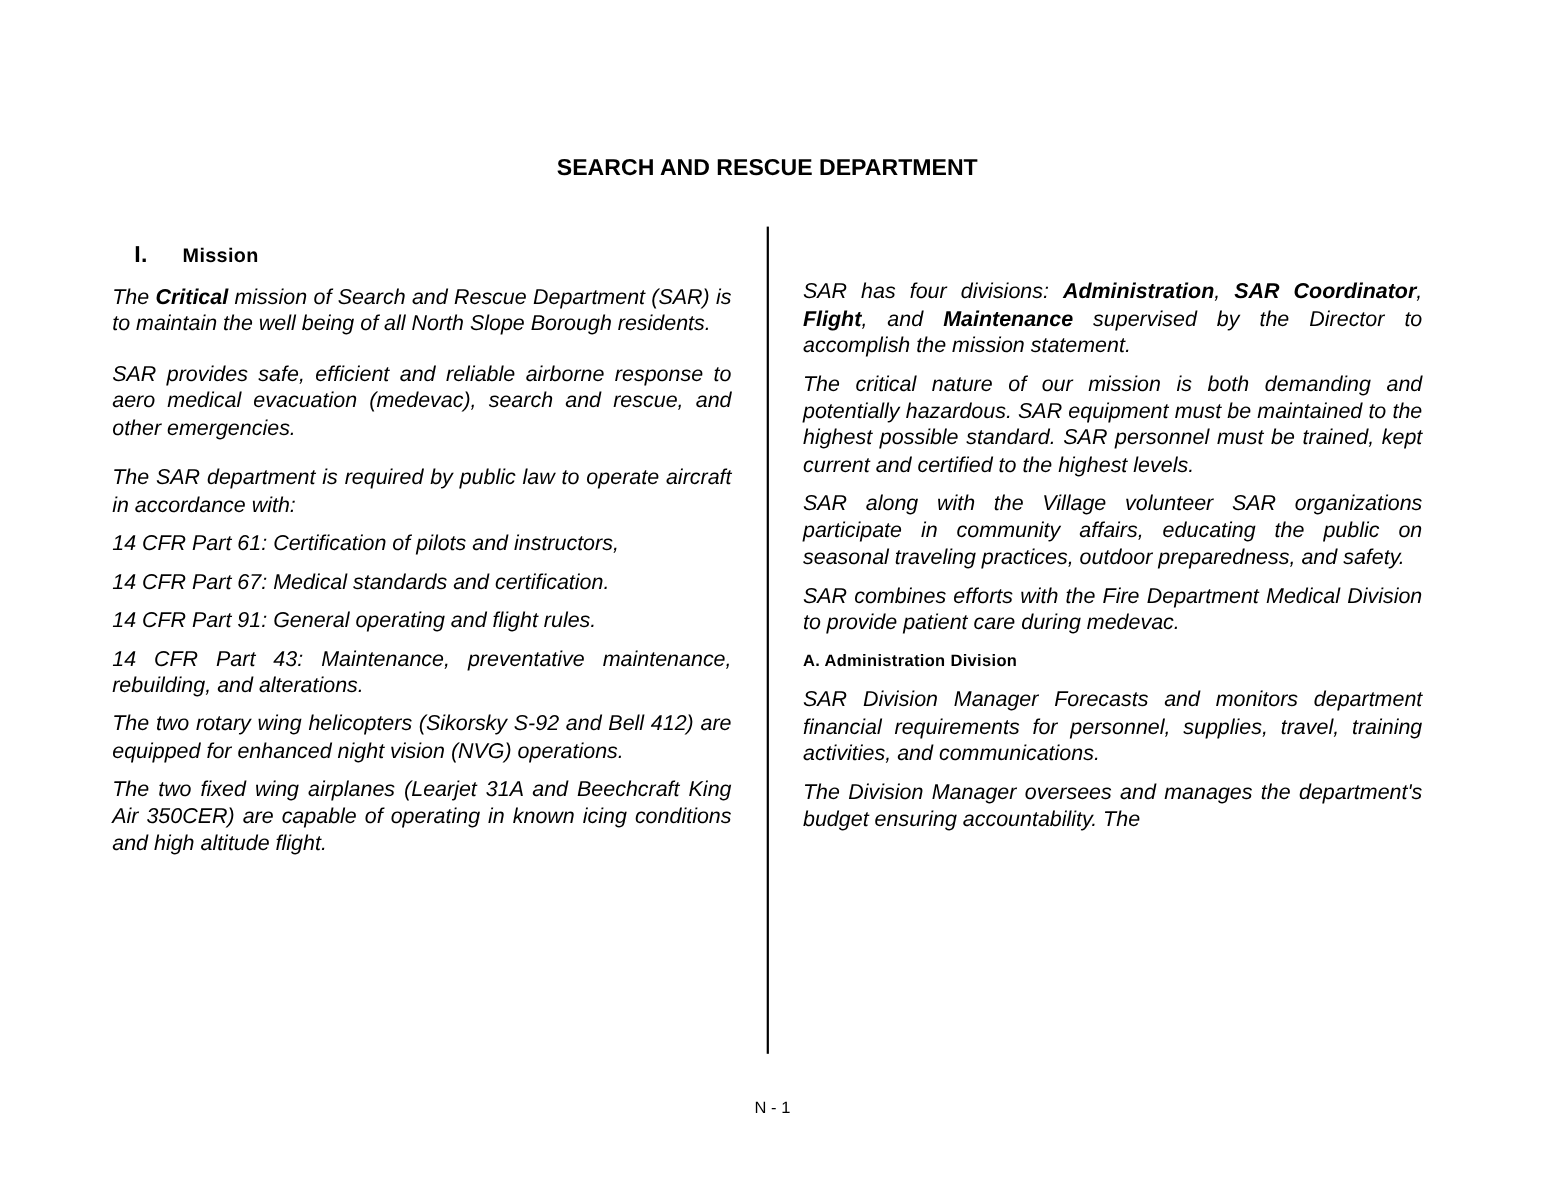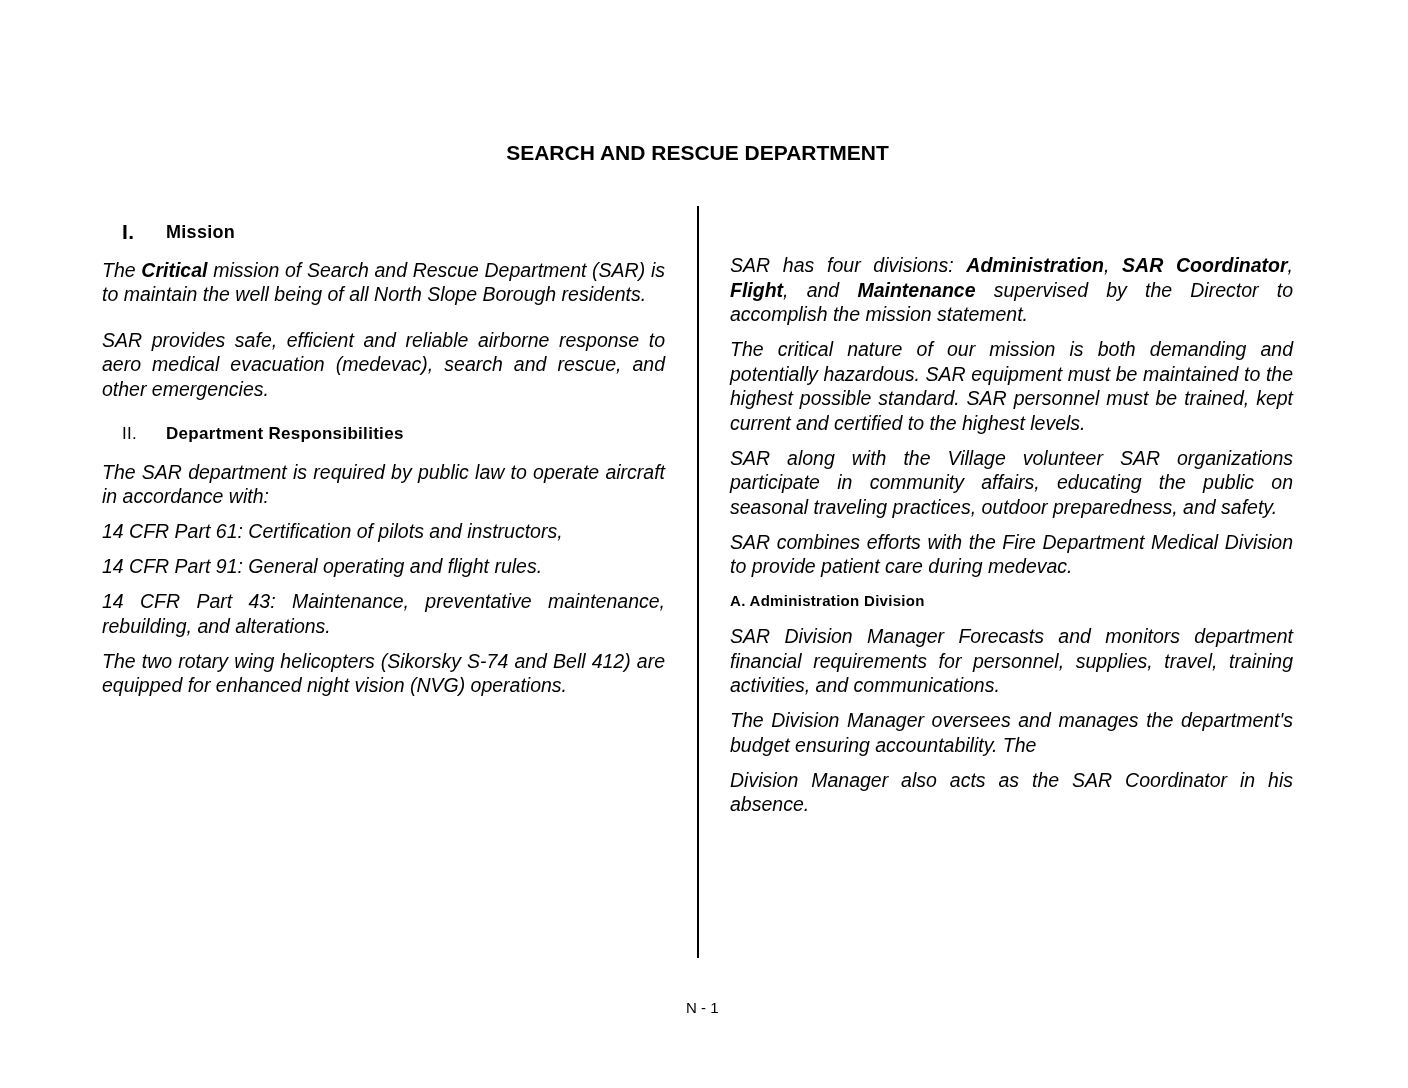--- a/index.html
+++ b/index.html
@@ -39,37 +39,34 @@
 <div class="title">SEARCH AND RESCUE DEPARTMENT</div>
 
 <div class="col col-left">
   <div class="sec-head">
     <span class="sec-num big">I.</span>
     <span>Mission</span>
   </div>
   <p class="gap"><span>The </span><b>Critical</b><span> mission of Search and Rescue Department (SAR) is to maintain the well being of all North Slope Borough residents.</span></p>
   <p class="gap">SAR provides safe, efficient and reliable airborne response to aero medical evacuation (medevac), search and rescue, and other emergencies.</p>
 
-  <div class="sec-head" style="font-size:17px;">
-    <span class="sec-num" style="font-weight:normal;">II.</span>
-    <span>Department Responsibilities</span>
-  </div>
   <p>The SAR department is required by public law to operate aircraft in accordance with:</p>
   <p>14 CFR Part 61: Certification of pilots and instructors,</p>
+  <p>14 CFR Part 67: Medical standards and certification.</p>
   <p>14 CFR Part 91: General operating and flight rules.</p>
   <p>14 CFR Part 43: Maintenance, preventative maintenance, rebuilding, and alterations.</p>
-  <p>The two rotary wing helicopters (Sikorsky S-74 and Bell 412) are equipped for enhanced night vision (NVG) operations.</p>
+  <p>The two rotary wing helicopters (Sikorsky S-92 and Bell 412) are equipped for enhanced night vision (NVG) operations.</p>
+  <p>The two fixed wing airplanes (Learjet 31A and Beechcraft King Air 350CER) are capable of operating in known icing conditions and high altitude flight.</p>
 </div>
 
 <div class="divider"></div>
 
 <div class="col col-right">
   <p><span>SAR has four divisions: </span><b>Administration</b><span>, </span><b>SAR Coordinator</b><span>, </span><b>Flight</b><span>, and </span><b>Maintenance</b><span> supervised by the Director to accomplish the mission statement.</span></p>
   <p>The critical nature of our mission is both demanding and potentially hazardous. SAR equipment must be maintained to the highest possible standard. SAR personnel must be trained, kept current and certified to the highest levels.</p>
   <p>SAR along with the Village volunteer SAR organizations participate in community affairs, educating the public on seasonal traveling practices, outdoor preparedness, and safety.</p>
   <p>SAR combines efforts with the Fire Department Medical Division to provide patient care during medevac.</p>
   <div class="sub-head">A. Administration Division</div>
   <p>SAR Division Manager Forecasts and monitors department financial requirements for personnel, supplies, travel, training activities, and communications.</p>
   <p style="text-align-last:left;">The Division Manager oversees and manages the department's budget ensuring accountability. The</p>
-  <p>Division Manager also acts as the SAR Coordinator in his absence.</p>
 </div>
 
 <div class="footer">N - 1</div>
 
 </body></html>

